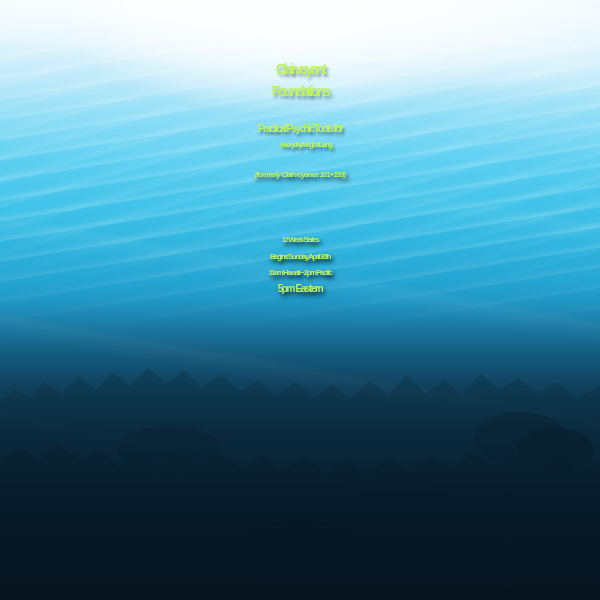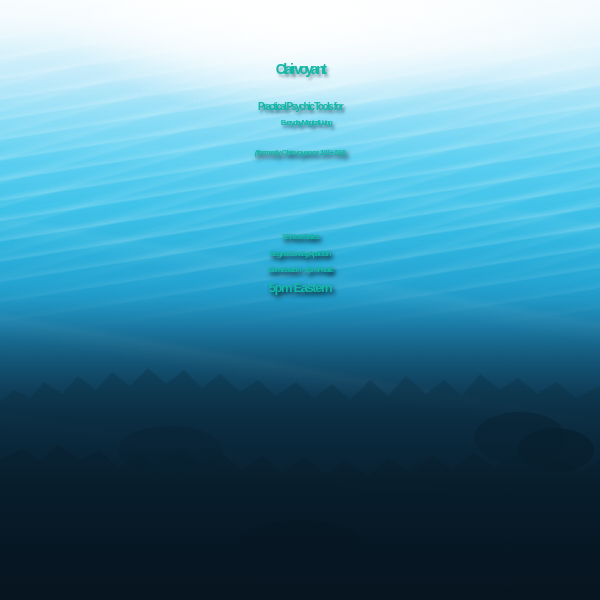--- a/index.html
+++ b/index.html
@@ -128,21 +128,21 @@
     position: absolute;
     inset: 0;
     display: flex;
     flex-direction: column;
     align-items: center;
     text-align: center;
   }
 
   .txt {
     width: 100%;
-    color: #14b8a6;
+    color: #bef264;
     font-weight: 700;
     letter-spacing: -0.5px;
     line-height: 1;
     white-space: nowrap;
   }
 
   
   .title-line {
     font-size: 74px;
     letter-spacing: -2.5px;
@@ -165,21 +165,21 @@
     letter-spacing: -0.8px;
     margin-top: 22px;
     text-shadow: 2px 3px 4px rgba(3,18,28,0.85);
   }
 
   .detail-line {
     font-size: 41px;
     letter-spacing: -1.4px;
     text-shadow: 2px 3px 4px rgba(2,14,22,0.9);
   }
-  #line-weeks   { margin-top: 77px; font-size: 40px; }
+  #line-weeks   { margin-top: 58px; font-size: 40px; }
   #line-begins  { margin-top: 9px;  font-size: 43px; }
   #line-times   { margin-top: 8px;  font-size: 43px; }
   #line-eastern { margin-top: 8px;  font-size: 43px; }
 </style>
 </head>
 <body>
 
 <div id="poster">
 
   <div class="bg-layer bg-base"></div>
@@ -212,29 +212,30 @@
       <ellipse cx="300" cy="232" rx="60" ry="22" fill="#071b27" opacity="0.7"></ellipse>
     </svg>
   </div>
 
   <div class="bg-layer bg-depth"></div>
 
   <div class="content">
 
     <div class="txt title-line" id="line-clairvoyant" style="font-size: 14px;">Clairvoyant</div>
 
+    <div class="txt title-line" id="line-foundations" style="font-size: 14px;">Foundations</div>
 
     <div class="txt subtitle-line" id="line-sub1" style="font-size: 10px;">Practical Psychic Tools for</div>
 
     <div class="txt subtitle-line" id="line-sub2" style="font-size: 7.5px;">Everyday Magical Living</div>
 
     <div class="txt formerly-line" style="font-size: 7.5px;">(formerly Clairvoyance 101+193)</div>
 
     <div class="txt detail-line" id="line-weeks" style="font-size: 7.75px;">12 Week Series</div>
 
     <div class="txt detail-line" id="line-begins" style="font-size: 7.75px;">Begins Sunday, April 30th</div>
 
-    <div class="txt detail-line" id="line-times" style="font-size: 7.75px;">11am Eastern ~  2pm Pacific</div>
-
-    <div class="txt detail-line" id="line-eastern" style="font-size: 13px;">5pm Eastern</div>
+    <div class="txt detail-line" id="line-times" style="font-size: 7.75px;">11am Hawaii ~  2pm Pacific</div>
+
+    <div class="txt detail-line" id="line-eastern" style="font-size: 10px;">5pm Eastern</div>
 
   </div>
 </div>
 
 </body></html>

